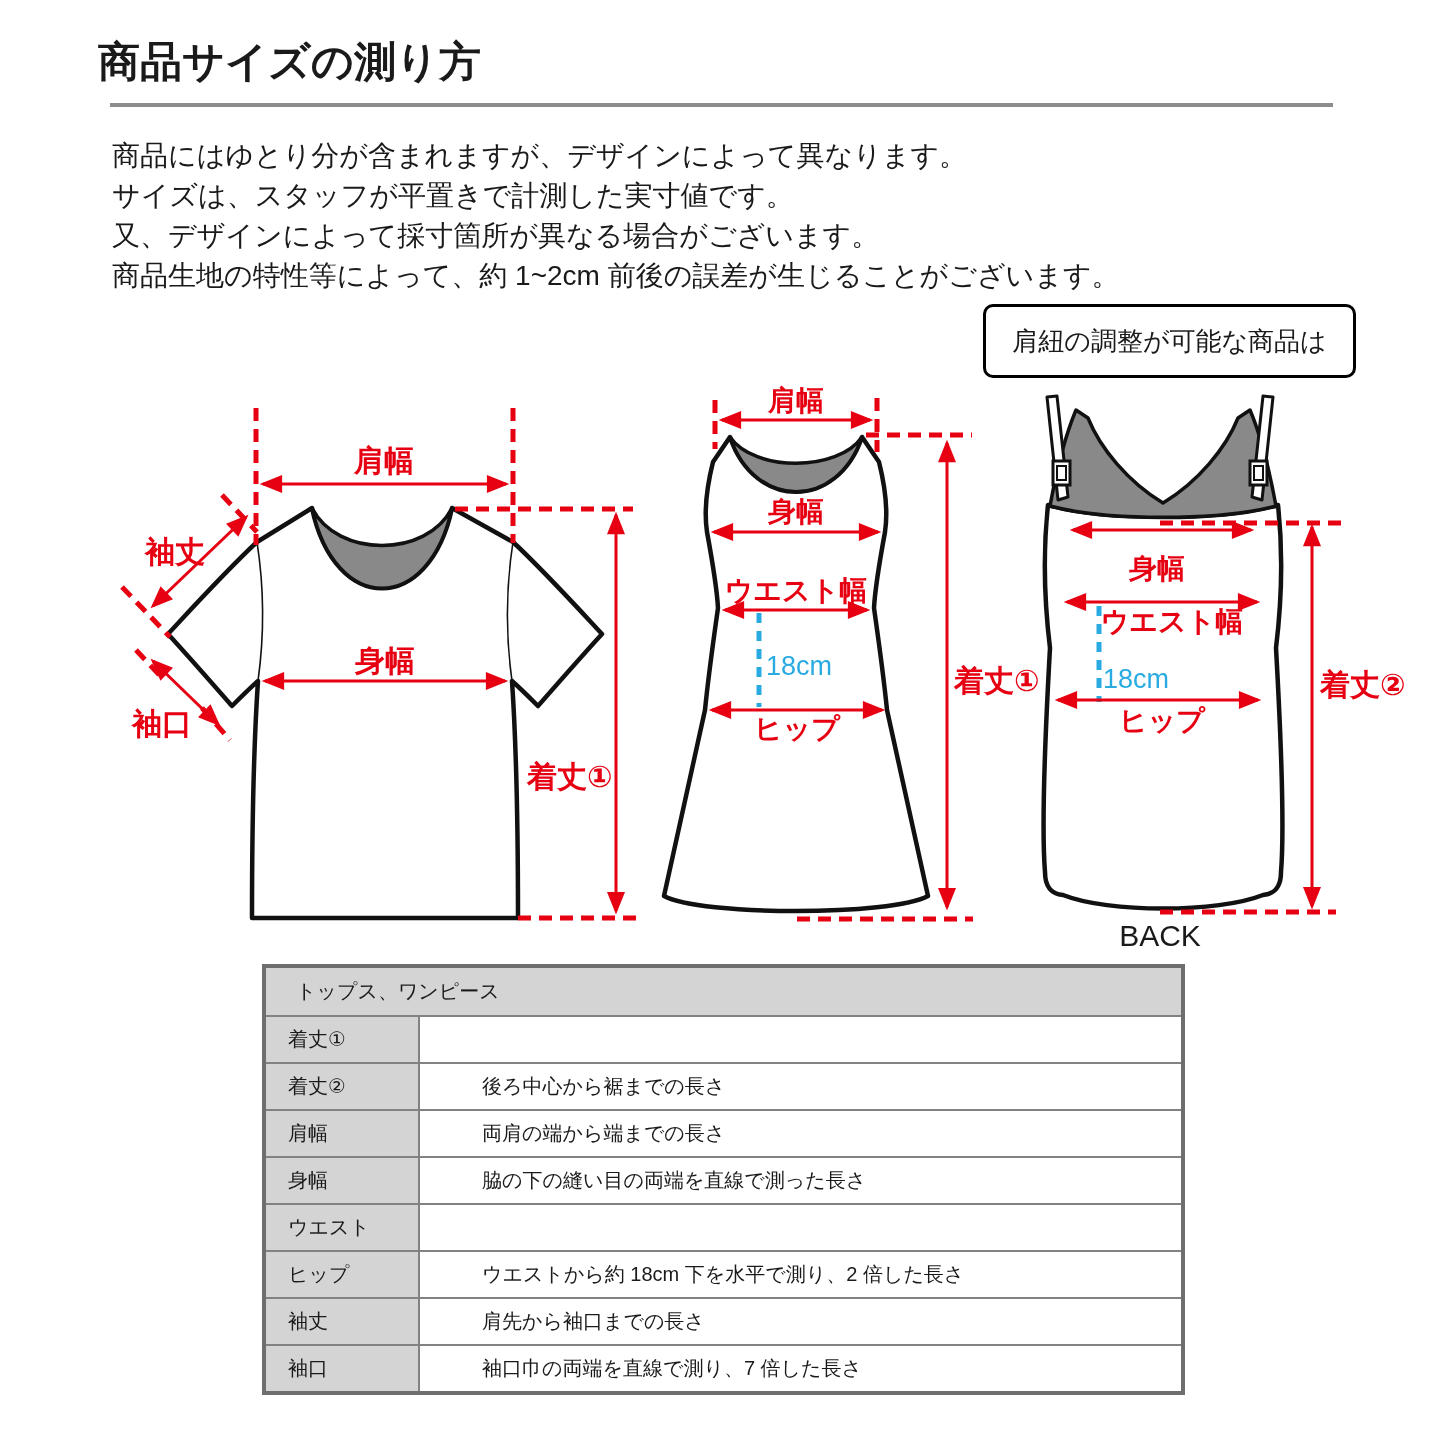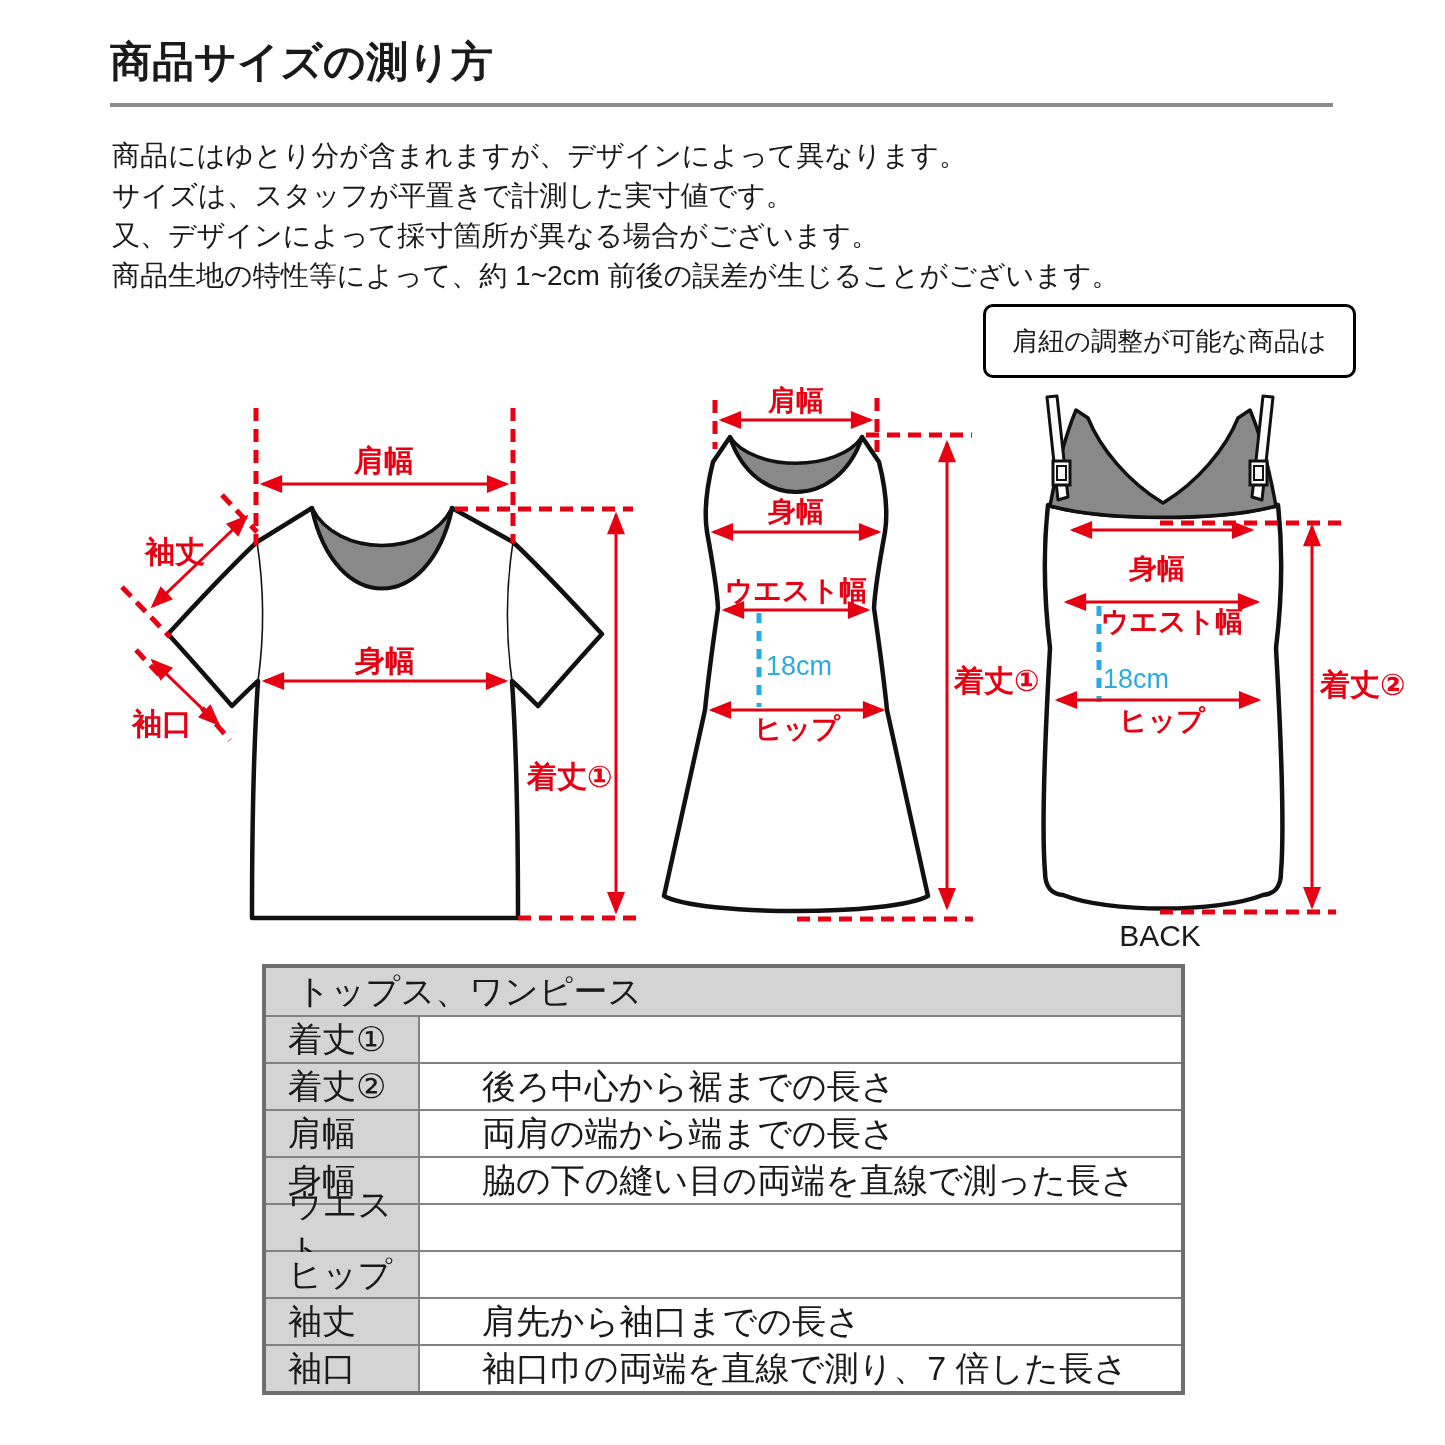--- a/index.html
+++ b/index.html
@@ -1,21 +1,21 @@
 <!DOCTYPE html>
 <html><head>
 <meta charset="utf-8">
 <style>
   html,body{margin:0;padding:0;background:#fff;}
   .page{
     position:relative;width:1445px;height:1445px;background:#ffffff;
     font-family:"Liberation Sans","DejaVu Sans",sans-serif;color:#111;overflow:hidden;
   }
   .title{
-    position:absolute;left:110px;top:34px;margin:0;
+    position:absolute;left:98px;top:34px;margin:0;
     font-size:42px;font-weight:bold;color:#1a1a1a;letter-spacing:0px;
   }
   .title-rule{
     position:absolute;left:110px;top:103px;width:1223px;height:4px;background:#8c8c8c;
   }
   .intro{position:absolute;left:112px;top:136px;}
   .intro p{margin:0;font-size:28px;line-height:40px;color:#1a1a1a;}
   .note-box{
     position:absolute;left:983px;top:304px;width:373px;height:74px;box-sizing:border-box;
     border:3px solid #000;border-radius:10px;
@@ -32,21 +32,21 @@
   .garment-gray{fill:#898989;stroke:#111;stroke-width:3.5;stroke-linejoin:round;}
   .seam{fill:none;stroke:#111;stroke-width:1.6;}
   .strap{fill:#ffffff;stroke:#111;stroke-width:3;stroke-linejoin:round;}
   .buckle{fill:#ffffff;stroke:#111;stroke-width:3;}
   .buckle-slot{fill:none;stroke:#111;stroke-width:2;}
   .rdash{stroke:#e60012;stroke-width:5;stroke-dasharray:13 8;fill:none;}
   .rarrow{stroke:#e60012;stroke-width:3;fill:none;}
   .bdash{stroke:#29abe2;stroke-width:5;stroke-dasharray:10 8;fill:none;}
   .size-table{
     position:absolute;left:262px;top:964px;width:923px;box-sizing:border-box;
-    border:4px solid #6e6e6e;font-size:34px;color:#1a1a1a;background:#fff;
+    border:4px solid #6e6e6e;font-size:20px;color:#1a1a1a;background:#fff;
   }
   .t-header{height:47px;background:#d4d4d4;display:flex;align-items:center;padding-left:30px;}
   .t-row{display:flex;border-top:2px solid #828282;height:45px;}
   .t-term{
     width:154px;flex:none;background:#d4d4d4;border-right:2px solid #828282;
     display:flex;align-items:center;padding-left:22px;box-sizing:border-box;
   }
   .t-def{flex:1;display:flex;align-items:center;padding-left:62px;background:#fff;}
 </style>
 </head>
@@ -224,20 +224,21 @@
     </div>
     <div class="t-row">
       <div class="t-term">身幅</div>
       <div class="t-def">脇の下の縫い目の両端を直線で測った長さ</div>
     </div>
     <div class="t-row">
       <div class="t-term">ウエスト</div>
     </div>
     <div class="t-row">
       <div class="t-term">ヒップ</div>
+      <div class="t-def">ウエストから約 18cm 下を水平で測り、2 倍した長さ</div>
     </div>
     <div class="t-row">
       <div class="t-term">袖丈</div>
       <div class="t-def">肩先から袖口までの長さ</div>
     </div>
     <div class="t-row">
       <div class="t-term">袖口</div>
       <div class="t-def">袖口巾の両端を直線で測り、7 倍した長さ</div>
     </div>
   </div>

